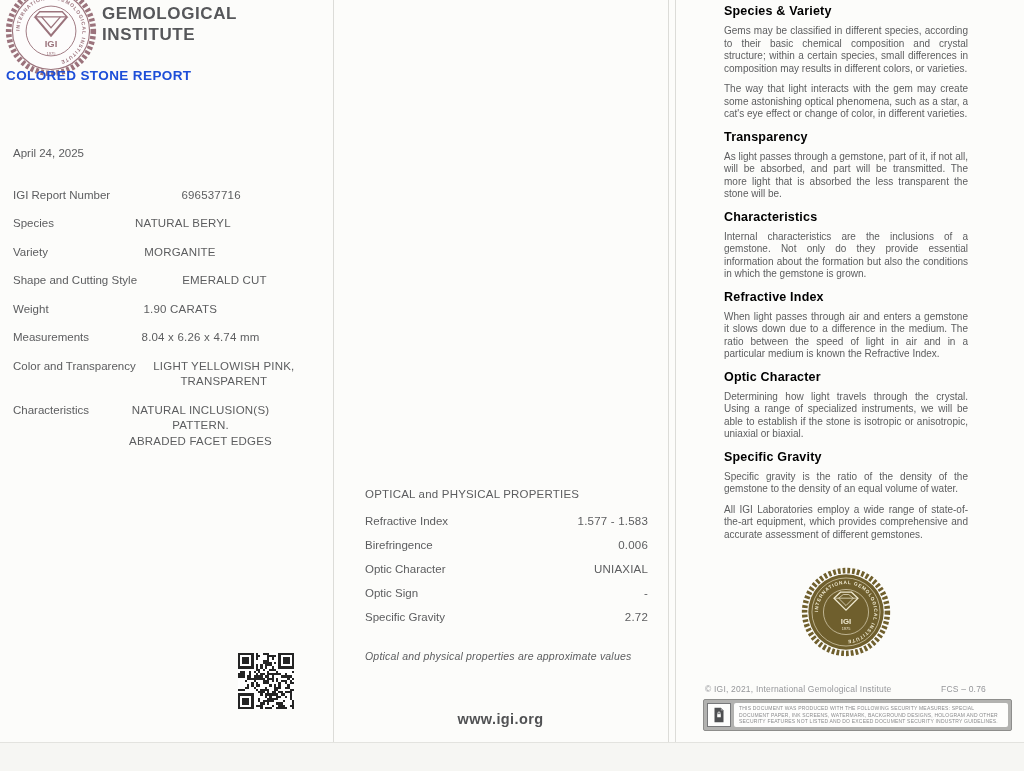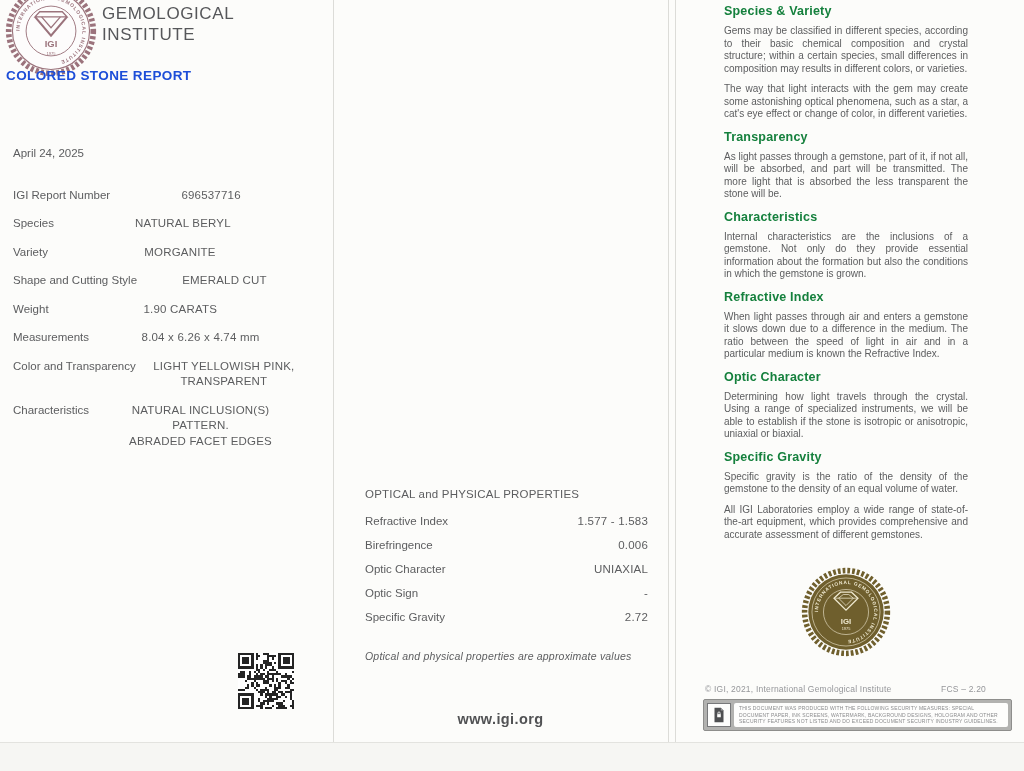--- a/index.html
+++ b/index.html
@@ -12,21 +12,21 @@
   .fold { position:absolute; top:0; bottom:0; width:1px; background:#dcdcd8; }
   .fold.f1 { left:333px; }
   .fold.f2a { left:668px; }
   .fold.f2b { left:675px; }
   .bottom-edge { position:absolute; left:0; right:0; top:742px; height:1px; background:#e3e3df; }
   .below-paper { position:absolute; left:0; right:0; top:743px; bottom:0; background:#f6f6f3; }
 
   
   .logo-wrap { position:absolute; left:4px; top:-16px; width:94px; height:94px; }
   .org-name {
-    position:absolute; left:102px; top:3px; font-size:17px; font-weight:normal;
+    position:absolute; left:102px; top:3px; font-size:17px; font-weight:bold;
     color:#56575a; letter-spacing:.6px; line-height:21px; white-space:pre-line;
   }
   .report-title {
     position:absolute; left:6px; top:68px; font-size:13.5px; font-weight:bold;
     color:#1d4ed8; letter-spacing:.4px;
   }
   .details { position:absolute; left:13px; top:146px; width:291px; font-size:11.5px; }
   .date-row { margin-bottom:26px; line-height:15.5px; }
   .frow { display:flex; justify-content:space-between; margin-bottom:13px; line-height:15.5px; }
   .flabel { flex:0 0 auto; padding-right:8px; }
@@ -41,21 +41,21 @@
   .olabel { flex:0 0 auto; padding-right:8px; }
   .oval { letter-spacing:.2px; }
   .opt-note { margin-top:26px; font-size:10.5px; font-style:italic; letter-spacing:.2px; }
   .website {
     position:absolute; left:333px; top:711px; width:335px; text-align:center;
     font-size:14.5px; font-weight:bold; color:#515254; letter-spacing:.4px;
   }
 
   
   .glossary { position:absolute; left:724px; top:4px; width:244px; }
-  .gloss-head { font-size:12.5px; font-weight:bold; color:#15803d; margin:9px 0 7px; letter-spacing:.2px; }
+  .gloss-head { font-size:12.5px; font-weight:bold; color:#000000; margin:9px 0 7px; letter-spacing:.2px; }
   .gloss-head.first { margin-top:0; }
   .gloss-p { font-size:10px; line-height:12.5px; text-align:justify; color:#5c5d5f; margin:0 0 8px; }
   .gold-seal { position:absolute; left:800px; top:566px; width:92px; height:92px; }
   .copy-row {
     position:absolute; left:705px; top:684px; width:281px; display:flex;
     justify-content:space-between; font-size:8.5px; color:#95969a; letter-spacing:.2px;
   }
   .security {
     position:absolute; left:703px; top:699px; width:309px; height:32px;
     background:#b2b2b0; border:1px solid #8e8e8c; border-radius:2px;
@@ -432,21 +432,21 @@
         <path d="M42,35 L47,31 L53,31 L58,35 L50,43 Z" stroke-width="0.8"></path>
         <path d="M37,35 L63,35" stroke-width="0.8"></path>
       </g>
       <text x="50" y="62.5" text-anchor="middle" font-size="8.5" font-weight="bold" fill="#efe9d0">IGI</text>
       <text x="50" y="70" text-anchor="middle" font-size="4.2" fill="#efe9d0">1975</text>
     </svg>
   </div>
 
   <div class="copy-row">
     <span>© IGI, 2021, International Gemological Institute</span>
-    <span>FCS – 2.20</span>
+    <span>FCS – 0.76</span>
   </div>
 
   <div class="security">
     <div class="sec-icon-box">
       <svg viewBox="0 0 20 20" width="18" height="18">
         <path d="M5,2 L12,2 L15,5 L15,18 L5,18 Z" fill="#4e4f51"></path>
         <path d="M12,2 L12,5 L15,5 Z" fill="#9b9c9e"></path>
         <rect x="8" y="9" width="4" height="3.5" fill="#fdfdfc"></rect>
         <path d="M8.8,9 L8.8,7.8 a1.2,1.2 0 0,1 2.4,0 L11.2,9" stroke="#fdfdfc" stroke-width="0.9" fill="none"></path>
       </svg>

